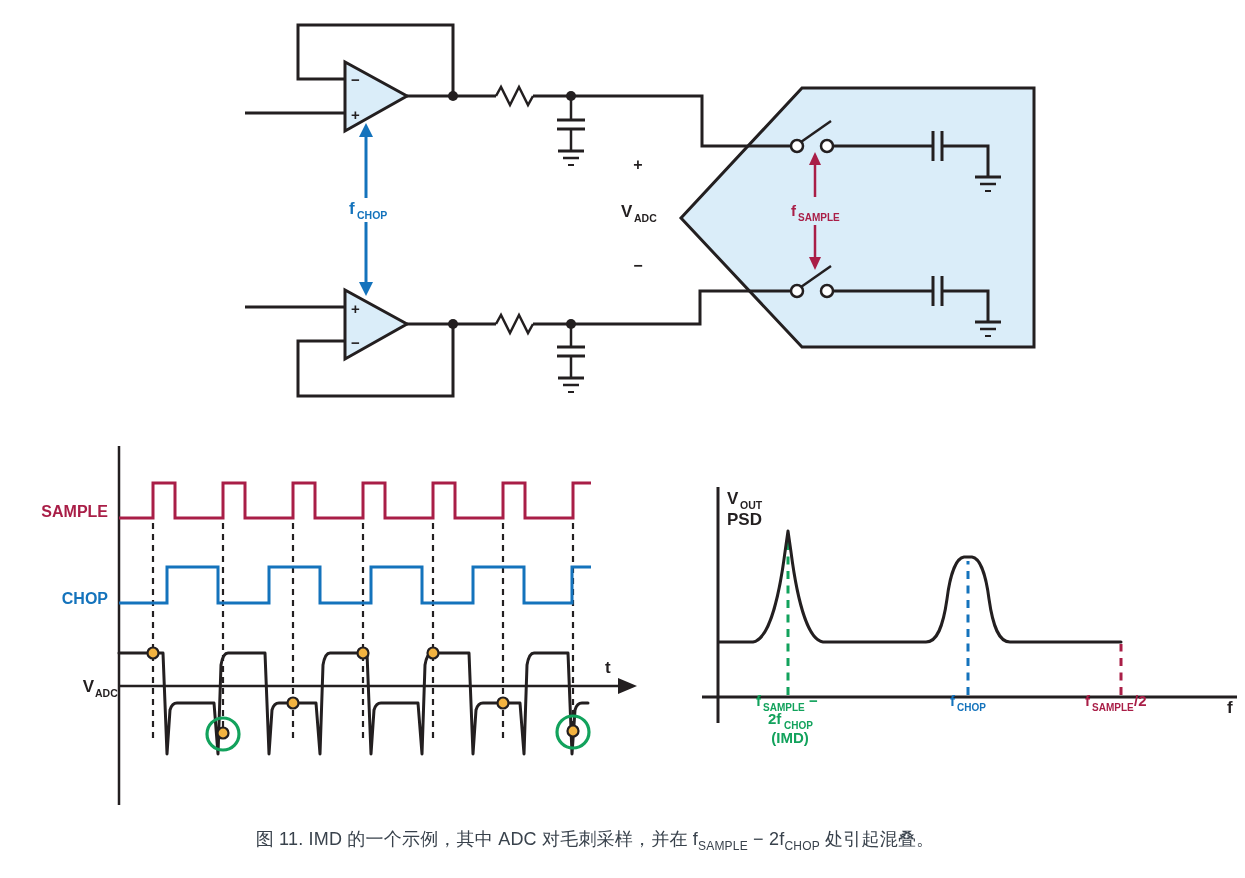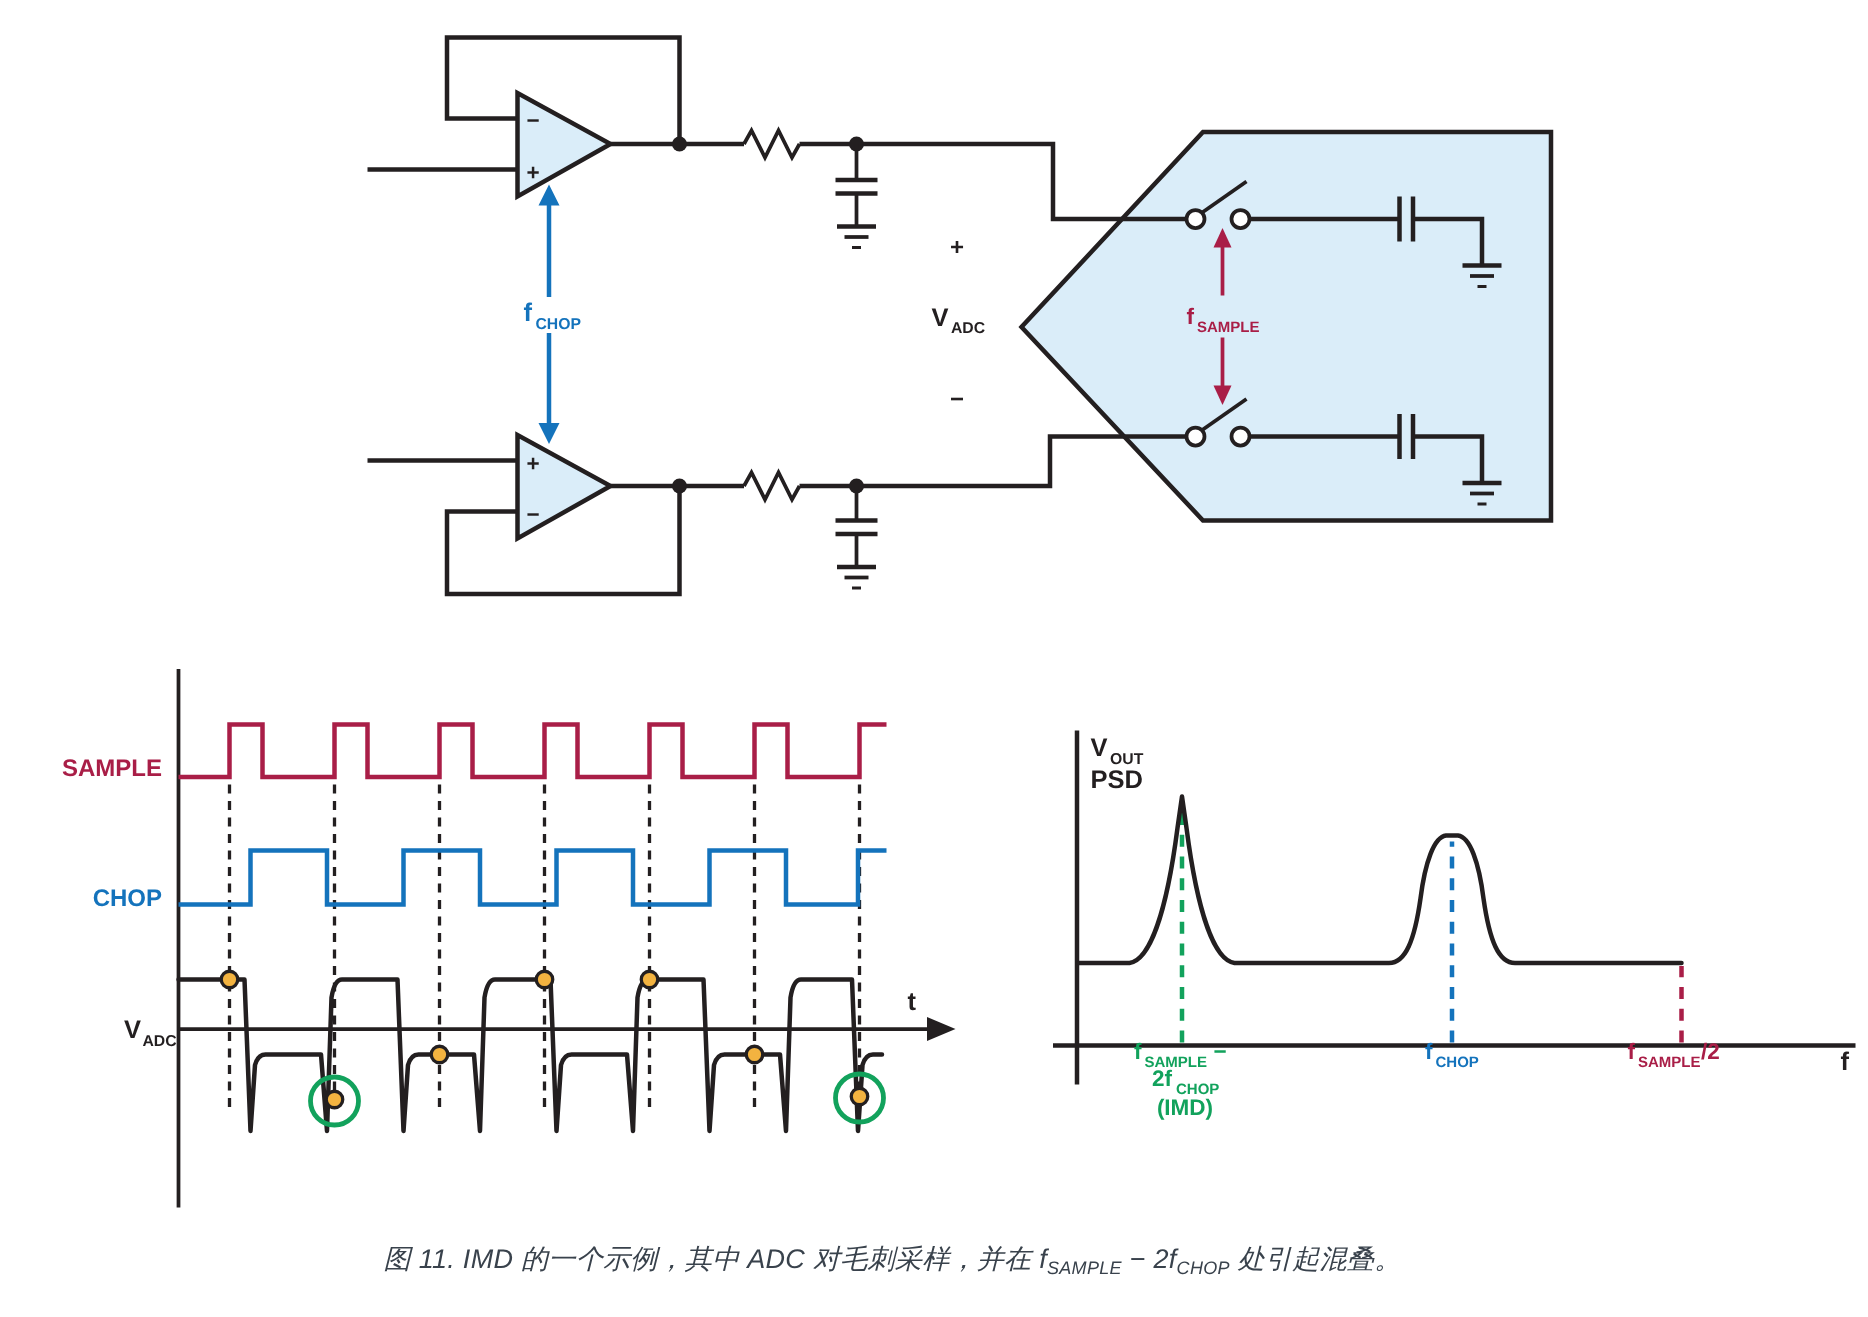--- a/index.html
+++ b/index.html
@@ -21,21 +21,21 @@
   .nf{fill:none;}
   .fill-lb{fill:var(--fill_light_blue);}
   .fill-ink{fill:var(--ink);stroke:none;}
   .dash{stroke:var(--ink);stroke-width:2.2;stroke-dasharray:6 5;fill:none;}
   .pdash{stroke-width:3;stroke-dasharray:8 6.5;fill:none;}
   .dot{fill:var(--orange);stroke:var(--ink);stroke-width:2.2;}
   .gcirc{stroke:var(--green);stroke-width:3.2;fill:none;}
   .wave{fill:none;stroke-width:3;}
   .rnd{stroke-linejoin:round;stroke-linecap:round;}
   .caption{position:absolute;top:827px;left:0;width:1190px;text-align:center;
-    font-style:italic;font-size:18px;color:var(--caption_text);letter-spacing:.2px;}
+    font-size:18px;color:var(--caption_text);letter-spacing:.2px;}
   .caption sub{font-size:12px;line-height:0;}
 </style>
 </head>
 <body>
 
 <svg width="1245" height="878" viewBox="0 0 1245 878">
 
   <g>
 
     <polygon class="fill-lb sk w3" points="802,88 1034,88 1034,347 802,347 681,218"></polygon>

